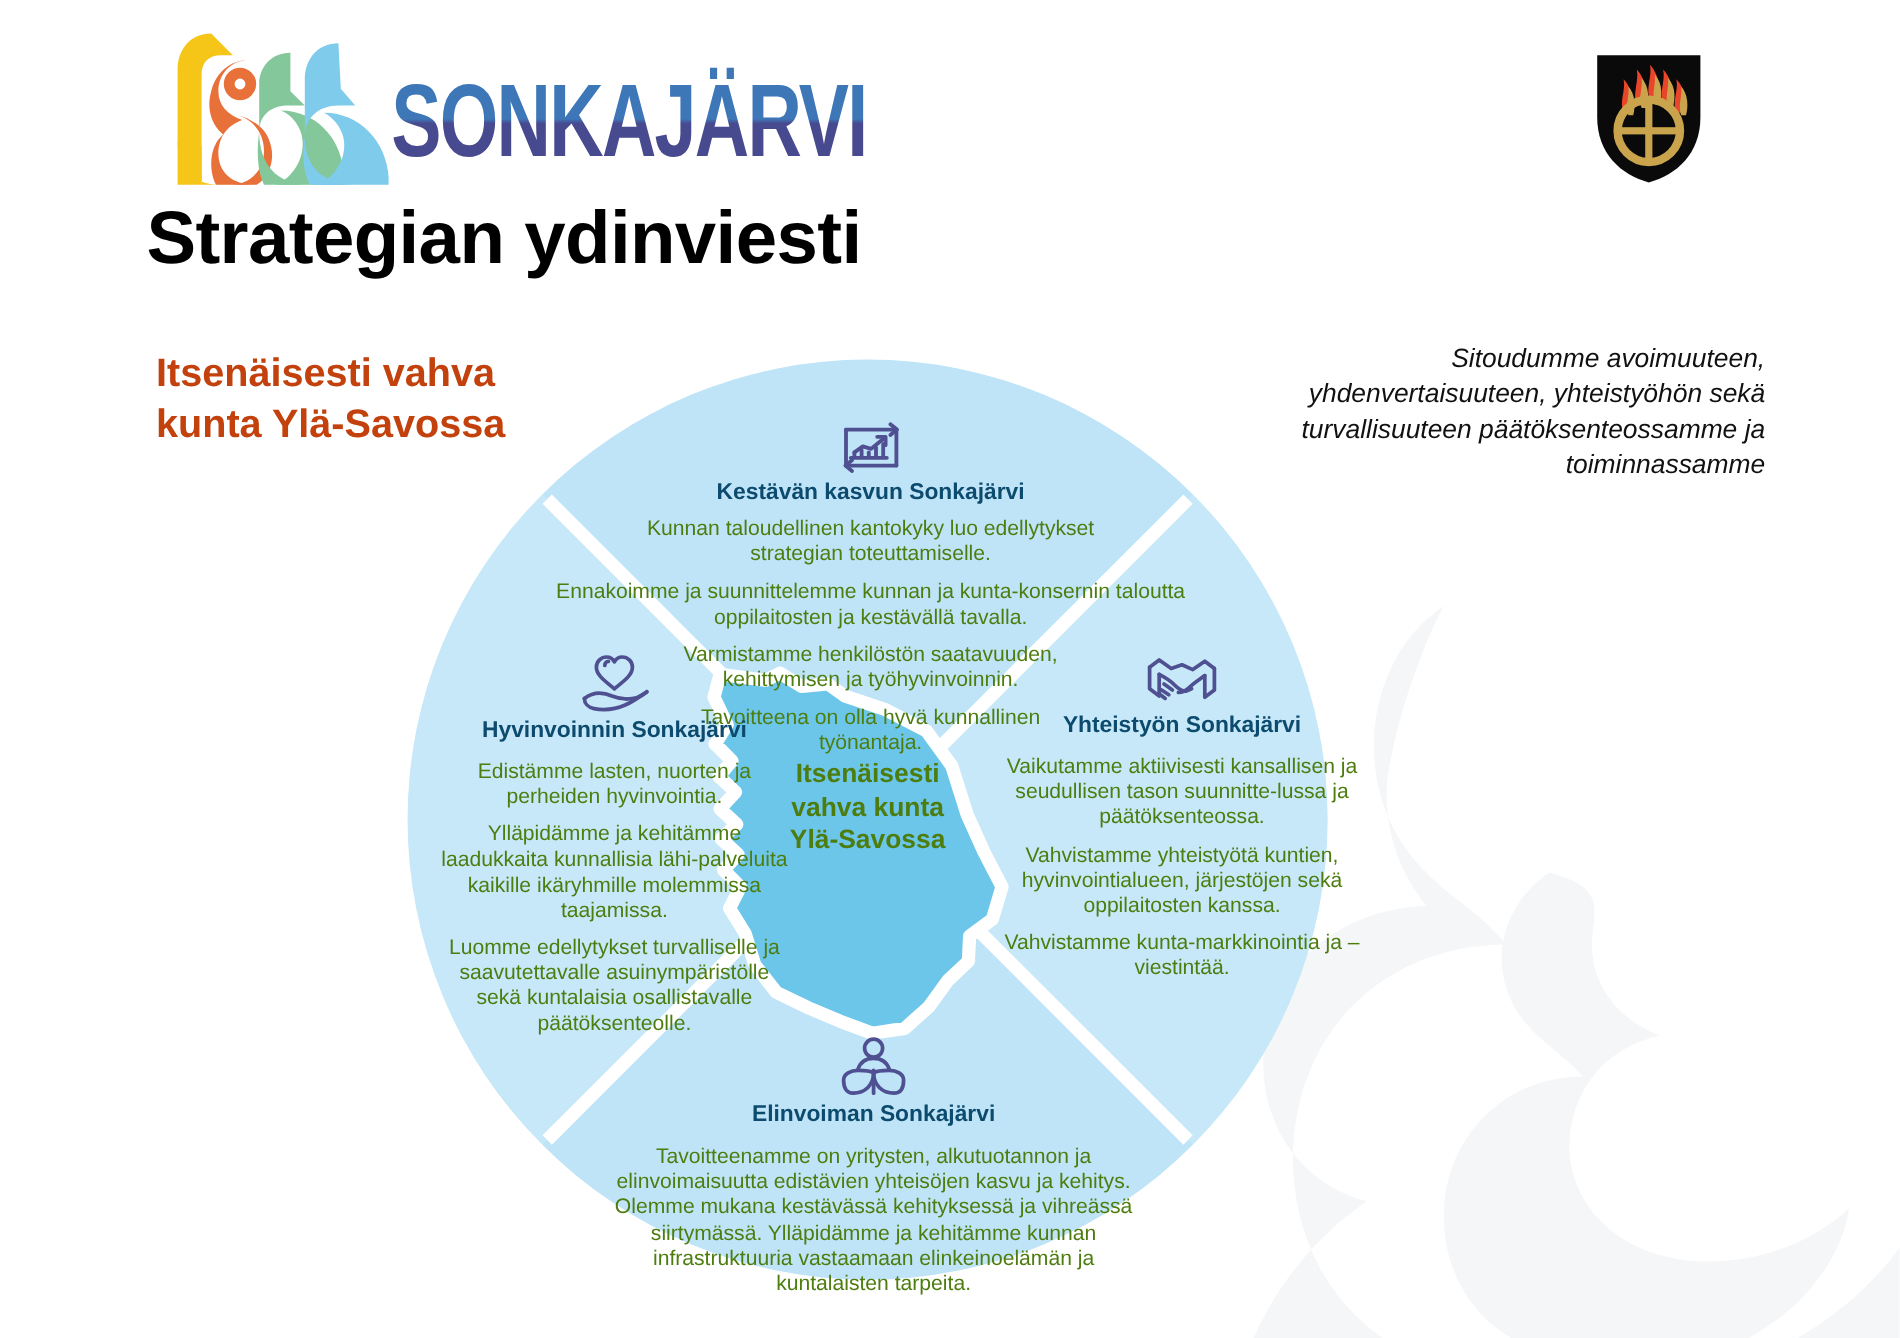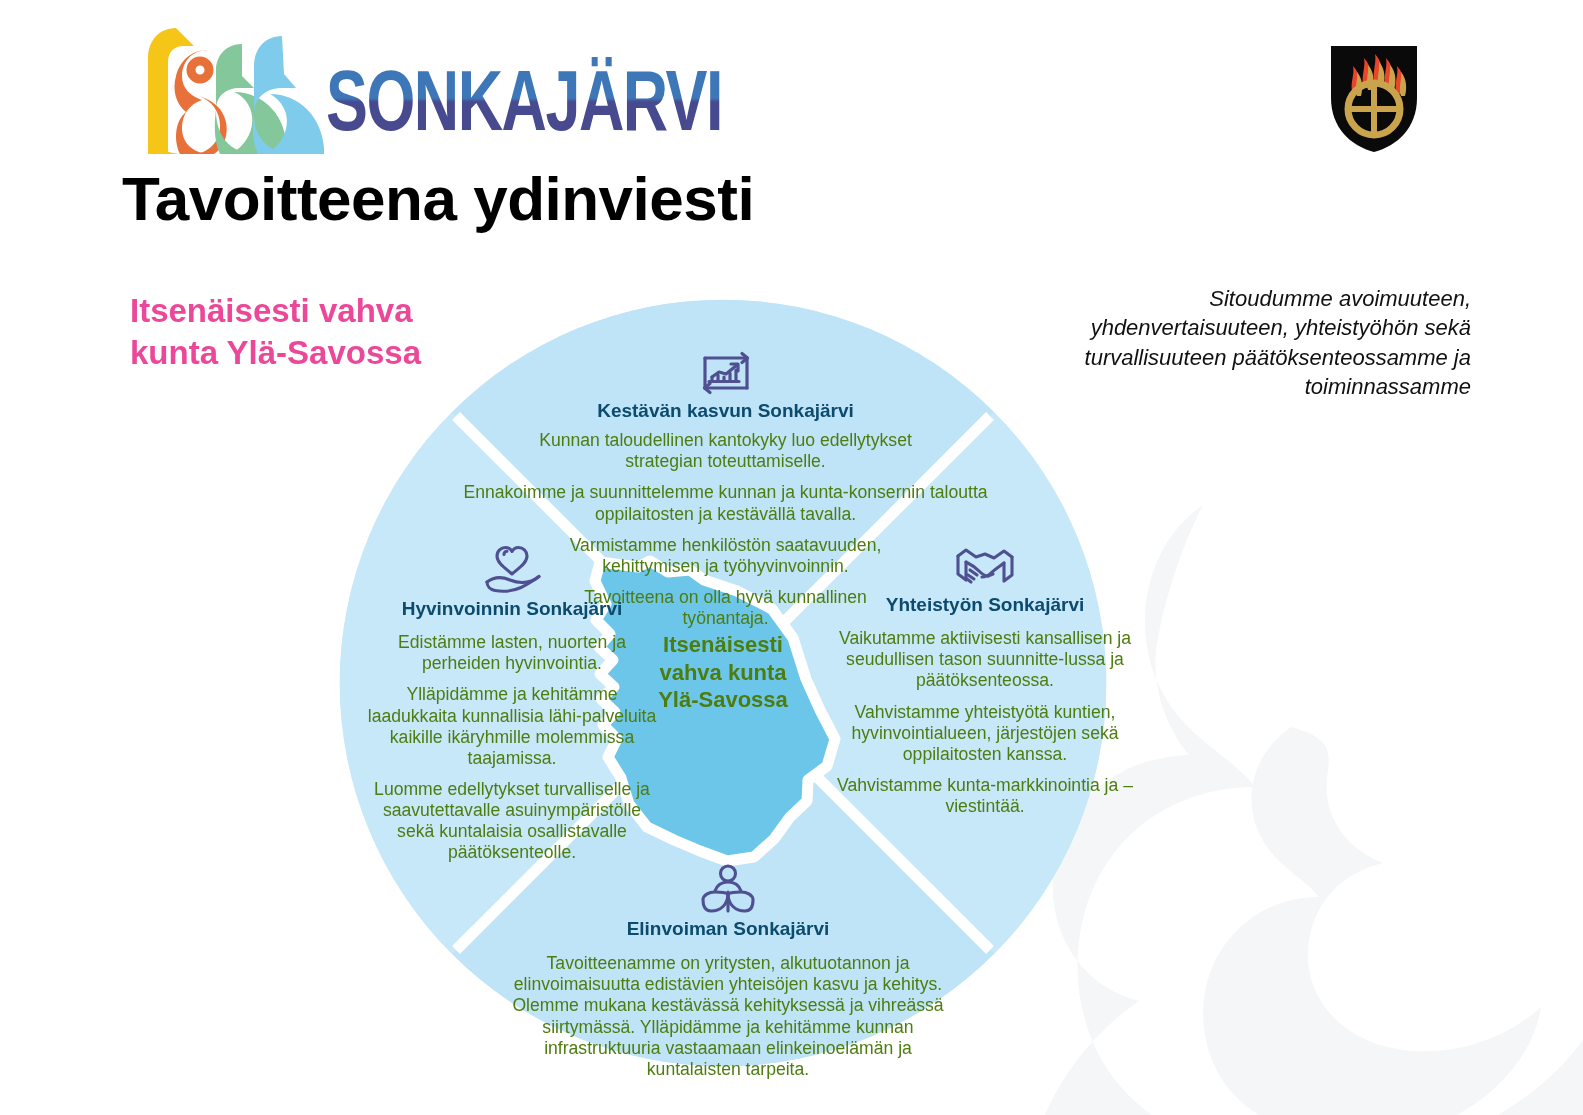--- a/index.html
+++ b/index.html
@@ -63,21 +63,21 @@
   }
 
   #tagline-left {
     position: absolute;
     left: 130px;
     top: 290px;
     width: 330px;
     font-size: 33px;
     line-height: 1.28;
     font-weight: bold;
-    color: #ec4899;
+    color: #c2410c;
     z-index: 3;
   }
 
   #tagline-right {
     position: absolute;
     right: 112px;
     top: 284px;
     width: 430px;
     text-align: right;
     font-size: 22px;
@@ -208,21 +208,21 @@
     <path d="M41 48 C38 40 42 31 41 23 C48 31 47 41 45 48 Z"></path>
     <path d="M52 45 C49 37 53 28 52 20 C59 28 58 38 56 45 Z"></path>
     <path d="M63 48 C60 40 64 31 63 23 C70 31 69 41 67 48 Z"></path>
     <path d="M74 54 C71 46 75 38 74 30 C80 37 80 47 78 54 Z"></path>
   </g>
   <circle cx="47" cy="67" r="26" fill="none" stroke="#C9A44C" stroke-width="7"></circle>
   <rect x="44" y="43" width="6" height="48" fill="#C9A44C"></rect>
   <rect x="23" y="64" width="48" height="6" fill="#C9A44C"></rect>
 </svg>
 
-<div id="page-title">Tavoitteena ydinviesti</div>
+<div id="page-title">Strategian ydinviesti</div>
 
 <div id="tagline-left">Itsenäisesti vahva kunta Ylä-Savossa</div>
 
 <div id="tagline-right">Sitoudumme avoimuuteen, yhdenvertaisuuteen, yhteistyöhön sekä turvallisuuteen päätöksenteossamme ja toiminnassamme</div>
 
 <div id="wheel">
 
   <svg id="wheel-svg" viewBox="0 0 770 770">
 
     <circle cx="385" cy="385" r="383" fill="#C4E6F7"></circle>

